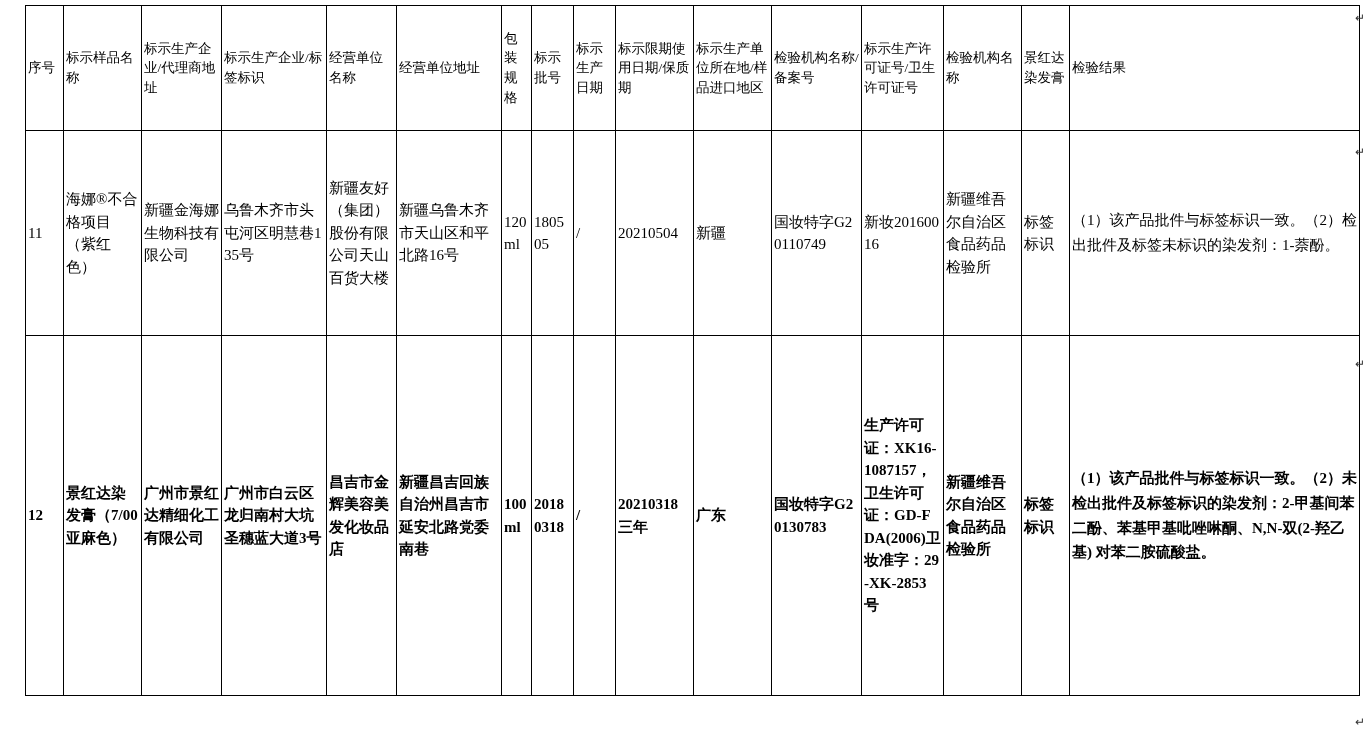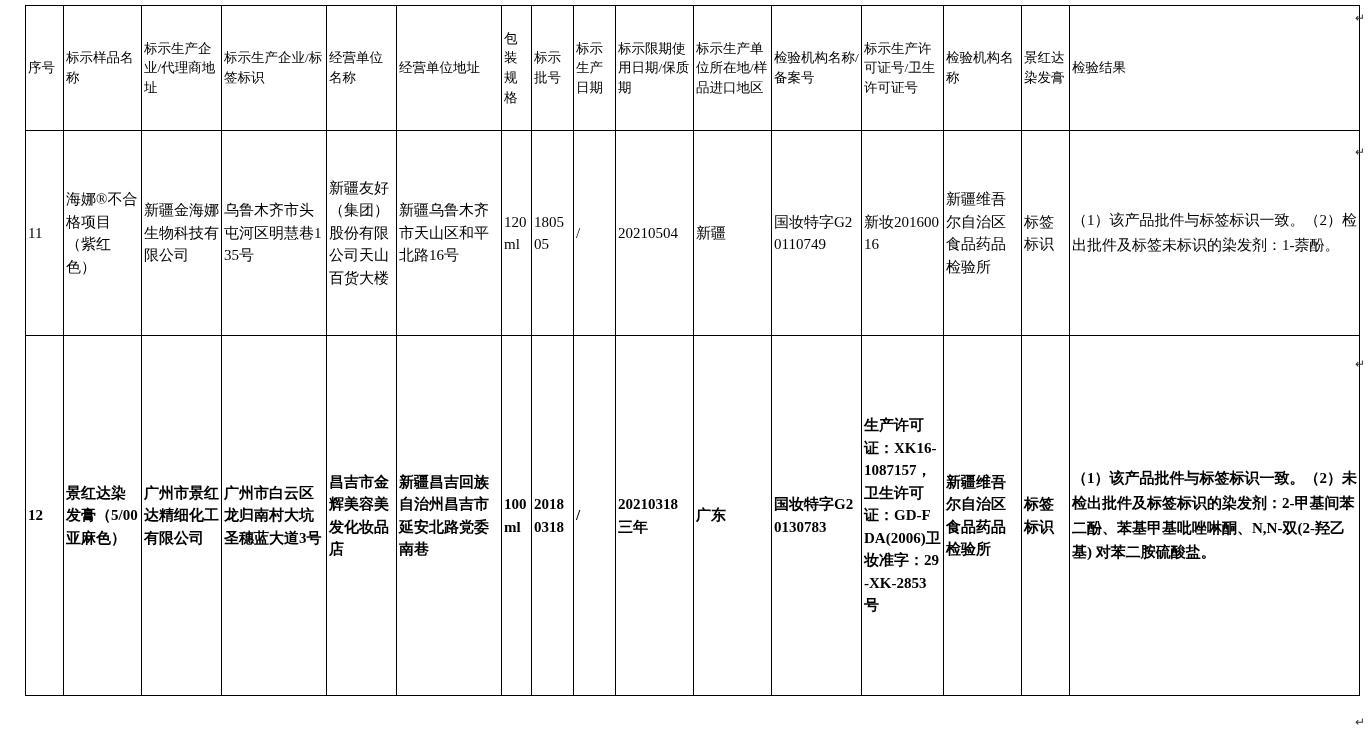--- a/index.html
+++ b/index.html
@@ -142,21 +142,21 @@
         <td>20210504</td>
         <td>新疆</td>
         <td>国妆特字G20110749</td>
         <td>新妆20160016</td>
         <td>新疆维吾尔自治区食品药品检验所</td>
         <td>标签标识</td>
         <td class="res">（1）该产品批件与标签标识一致。（2）检出批件及标签未标识的染发剂：1-萘酚。</td>
       </tr>
       <tr class="row-12">
         <td>12</td>
-        <td>景红达染发膏（5/00亚麻色）</td>
+        <td>景红达染发膏（7/00亚麻色）</td>
         <td>广州市景红达精细化工有限公司</td>
         <td>广州市白云区龙归南村大坑圣穗蓝大道3号</td>
         <td>昌吉市金辉美容美发化妆品店</td>
         <td>新疆昌吉回族自治州昌吉市延安北路党委南巷</td>
         <td>100ml</td>
         <td>20180318</td>
         <td>/</td>
         <td>20210318三年</td>
         <td>广东</td>
         <td>国妆特字G20130783</td>

